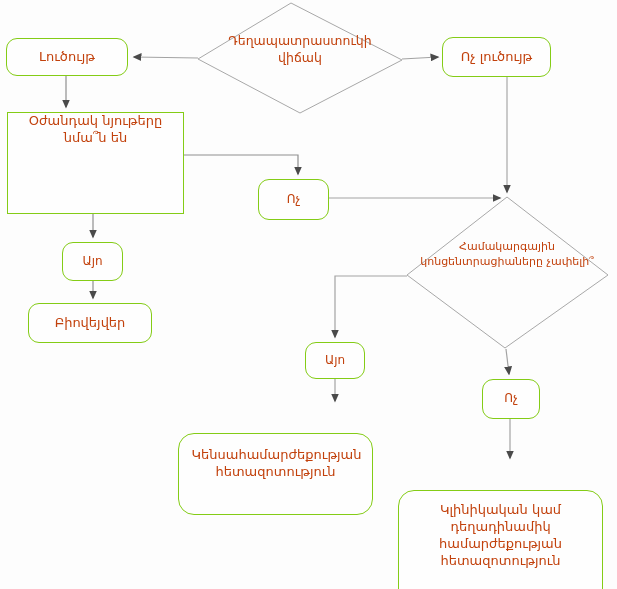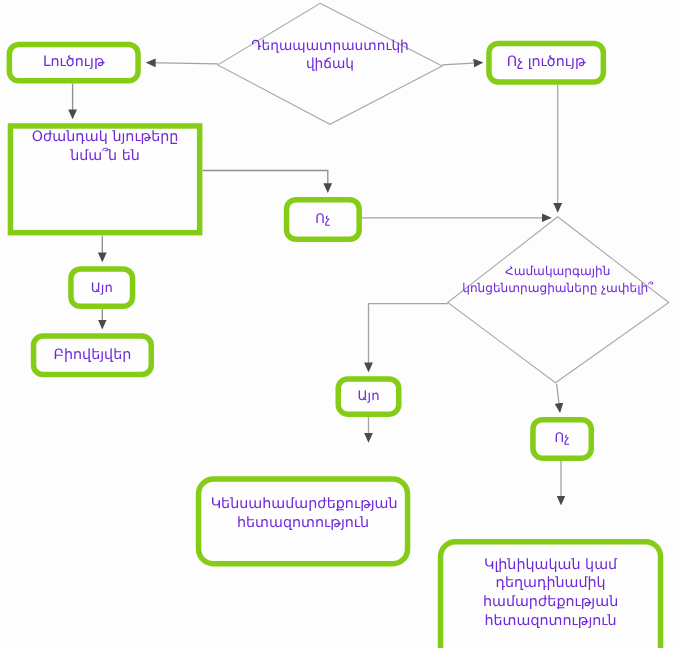--- a/index.html
+++ b/index.html
@@ -7,31 +7,31 @@
     padding: 0;
     background: #ffffff;
     font-family: "DejaVu Sans", sans-serif;
   }
   #canvas {
     position: relative;
     width: 617px;
     height: 589px;
     background: #fdfdfd;
     overflow: hidden;
-    color: #6d28d9;
+    color: #c2410c;
   }
   #wires {
     position: absolute;
     left: 0; top: 0;
     width: 617px; height: 589px;
   }
   .node {
     position: absolute;
     box-sizing: border-box;
-    border: 5px solid #84cc16;
+    border: 1px solid #84cc16;
     background: #fefefe;
     display: flex;
     align-items: center;
     justify-content: center;
     text-align: center;
     font-size: 13px;
     line-height: 1.3;
   }
   .rounded { border-radius: 11px; }
   .big-rounded { border-radius: 16px; margin-top: 27px; }
@@ -96,21 +96,21 @@
   </div>
 
   <div class="node rounded small" style="left:258px; top:179px; width:71px; height:41px;">
     <span>Ոչ</span>
   </div>
 
   <div class="node rounded small" style="left:62px; top:242px; width:61px; height:39px;">
     <span>Այո</span>
   </div>
 
-  <div class="node rounded" style="left:28px; top:303px; width:112px; height:40px;">
+  <div class="node rounded" style="left:28px; top:303px; width:124px; height:40px;">
     <span>Բիովեյվեր</span>
   </div>
 
   <div class="node rounded small" style="left:305px; top:342px; width:60px; height:37px;">
     <span>Այո</span>
   </div>
 
   <div class="node rounded small" style="left:482px; top:379px; width:58px; height:40px;">
     <span>Ոչ</span>
   </div>

